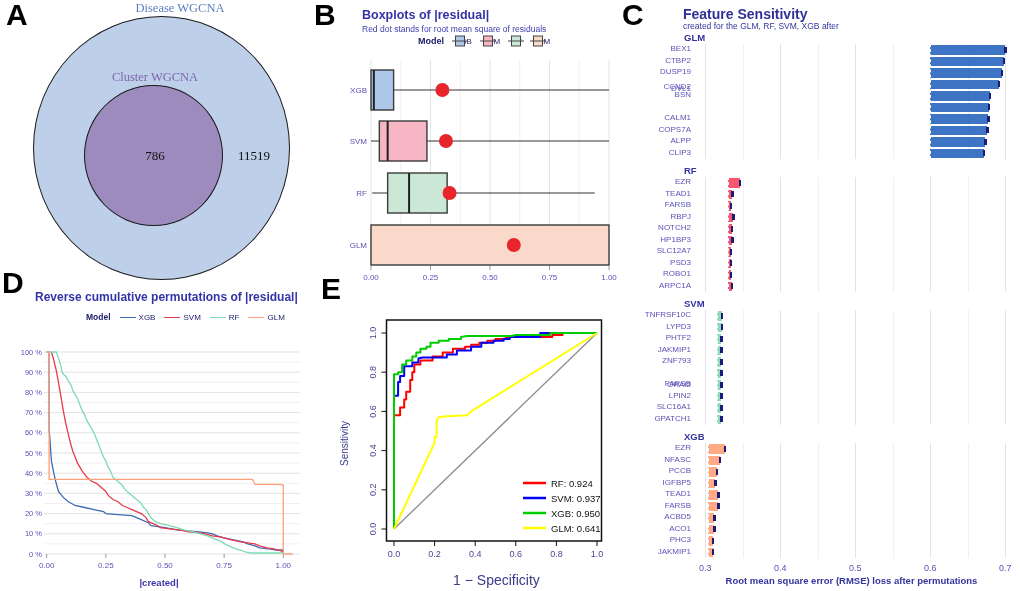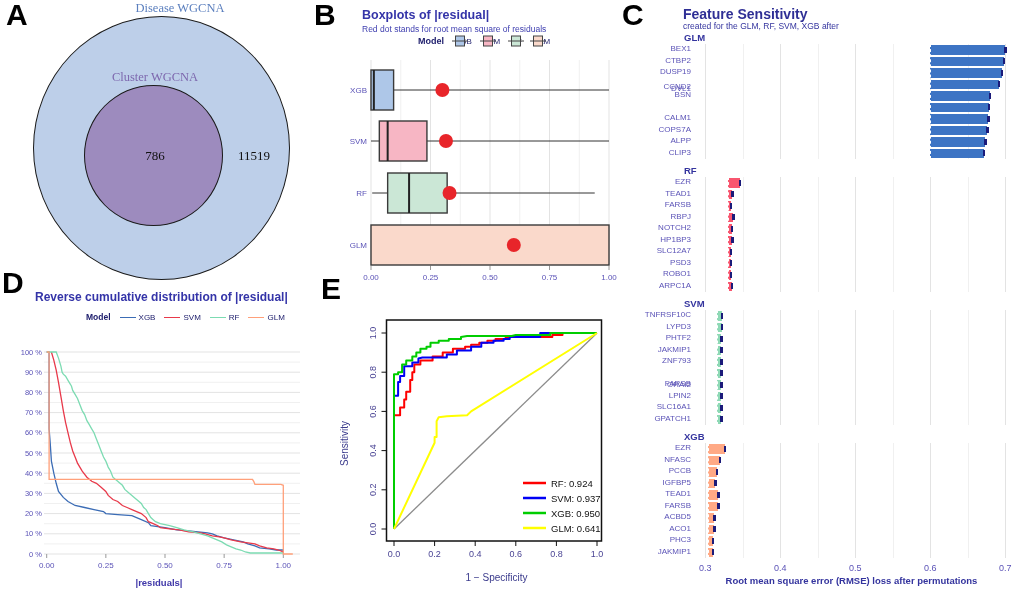--- a/index.html
+++ b/index.html
@@ -397,21 +397,21 @@
 <div id="c-xaxis" style="position:absolute;left:694px;top:563px;width:315px;height:11px;">
     <div class="axis-text" style="position: absolute; left: -0.75px; width: 24px; text-align: center; color: rgb(91, 83, 183); font-size: 9px;">0.3</div>
     <div class="axis-text" style="position: absolute; left: 74.25px; width: 24px; text-align: center; color: rgb(91, 83, 183); font-size: 9px;">0.4</div>
     <div class="axis-text" style="position: absolute; left: 149.25px; width: 24px; text-align: center; color: rgb(91, 83, 183); font-size: 9px;">0.5</div>
     <div class="axis-text" style="position: absolute; left: 224.25px; width: 24px; text-align: center; color: rgb(91, 83, 183); font-size: 9px;">0.6</div>
     <div class="axis-text" style="position: absolute; left: 299.25px; width: 24px; text-align: center; color: rgb(91, 83, 183); font-size: 9px;">0.7</div>
   </div>
 <div class="xlabel" style="left:694px;top:575px;width:315px;font-size:9.5px;">Root mean square error (RMSE) loss after permutations</div>
 
 <div class="panel-label" style="left:2px;top:268px;">D</div>
-<div class="chart-title" style="left:35px;top:290px;font-size:12px;">Reverse cumulative distribution of |residual|</div>
+<div class="chart-title" style="left:35px;top:290px;font-size:12px;">Reverse cumulative permutations of |residual|</div>
 <div class="legend-row" style="left:86px;top:312px;gap:9px;">
   <span class="legend-title" style="font-size:8.5px;">Model</span>
   <span id="d-legend-items" style="display:flex;gap:9px;align-items:center;">
       <div class="legend-item">
         <div style="width: 16px; height: 0px; border-top: 1.8px solid rgb(59, 108, 181);"></div>
         <div class="legend-label" style="font-size: 8px;">XGB</div>
       </div>
       <div class="legend-item">
         <div style="width: 16px; height: 0px; border-top: 1.8px solid rgb(232, 57, 74);"></div>
         <div class="legend-label" style="font-size: 8px;">SVM</div>
@@ -467,21 +467,21 @@
     <text x="157" y="238" text-anchor="middle" font-size="8" fill="#5B53B7">0.50</text>
     <line x1="216.14999999999998" x2="216.14999999999998" y1="224" y2="228" stroke="#999" stroke-width="1"></line>
     <text x="216.14999999999998" y="238" text-anchor="middle" font-size="8" fill="#5B53B7">0.75</text>
     <line x1="275.3" x2="275.3" y1="224" y2="228" stroke="#999" stroke-width="1"></line>
     <text x="275.3" y="238" text-anchor="middle" font-size="8" fill="#5B53B7">1.00</text>
     <polyline points="38.7,22.0 41.1,22.0 41.1,98.8 42.2,112.9 43.4,131.1 45.8,143.2 48.2,153.3 50.5,161.4 55.3,167.4 60.0,171.5 67.1,175.5 76.6,177.5 86.0,179.6 95.5,181.6 97.8,183.6 109.7,184.6 123.9,185.6 133.3,189.7 140.4,192.7 142.8,195.7 157.0,197.7 168.8,199.8 180.7,200.8 190.1,201.8 199.6,202.8 204.3,203.8 209.1,205.8 216.1,207.8 225.6,209.9 235.1,211.9 239.8,213.9 246.9,215.9 251.6,217.9 261.1,218.9 268.2,220.0 275.3,220.0 275.3,223.0" fill="none" stroke="#3B6CB5" stroke-width="1.3"></polyline>
     <polyline points="43.4,22.0 45.8,30.1 48.2,40.2 50.5,52.3 52.9,66.4 55.3,80.6 57.6,92.7 60.0,102.8 62.4,112.9 64.7,121.0 67.1,127.0 69.5,133.1 74.2,141.2 78.9,147.2 83.7,151.3 88.4,153.3 93.1,157.3 97.8,161.4 100.2,165.4 104.9,169.5 109.7,171.5 114.4,175.5 119.1,177.5 123.9,179.6 128.6,181.6 133.3,183.6 138.1,187.6 140.4,191.7 145.2,193.7 149.9,195.7 152.3,197.7 161.7,198.8 171.2,199.8 180.7,201.8 192.5,202.8 197.2,203.8 204.3,205.8 211.4,206.8 216.1,207.8 223.2,209.9 232.7,211.9 239.8,212.9 246.9,213.9 251.6,215.9 258.7,217.9 265.8,218.9 270.6,220.0 275.3,222.0 275.3,223.0" fill="none" stroke="#E8394A" stroke-width="1.3"></polyline>
     <polyline points="38.7,22.0 48.2,22.0 50.5,28.1 52.9,36.1 54.1,42.2 55.3,44.2 57.6,46.2 60.0,50.3 62.4,54.3 63.5,56.3 64.7,60.4 67.1,64.4 69.5,68.5 71.8,74.5 74.2,80.6 76.6,84.6 78.9,90.7 81.3,94.7 83.7,98.8 86.0,102.8 88.4,108.9 90.8,114.9 93.1,121.0 95.5,127.0 97.8,131.1 100.2,137.1 102.6,141.2 104.9,147.2 107.3,149.3 109.7,151.3 112.0,153.3 114.4,155.3 116.8,159.4 121.5,163.4 123.9,165.4 126.2,167.4 131.0,171.5 133.3,173.5 135.7,177.5 138.1,179.6 140.4,183.6 142.8,187.6 145.2,189.7 147.5,191.7 152.3,193.7 161.7,195.7 168.8,197.7 175.9,199.8 180.7,200.8 185.4,201.8 192.5,203.8 199.6,205.8 204.3,207.8 209.1,209.9 213.8,211.9 218.5,214.9 223.2,216.9 228.0,218.9 232.7,220.0 237.4,222.0 242.2,223.0 275.3,223.0" fill="none" stroke="#7CDBB2" stroke-width="1.3"></polyline>
     <polyline points="38.7,22.0 41.1,22.0 41.1,149.3 244.5,149.3 245.7,151.3 246.9,154.3 272.9,154.3 275.3,155.3 275.3,224.0 284.8,224.0" fill="none" stroke="#FFA07A" stroke-width="1.3"></polyline>
   </svg>
-<div class="xlabel" style="left:40px;top:577px;width:238px;font-size:9.5px;color:#3F37A8;">|residuals|</div>
+<div class="xlabel" style="left:40px;top:577px;width:238px;font-size:9.5px;color:#3F37A8;">|created|</div>
 
 <div class="panel-label" style="left:321px;top:274px;">E</div>
 <svg id="e-plot" width="292" height="295" style="left:330px;top:296px;">
     <rect x="56.5" y="24" width="215" height="221" fill="none" stroke="#111" stroke-width="1.5"></rect>
     <line x1="64" x2="64" y1="245" y2="250" stroke="#111" stroke-width="1"></line>
     <text x="64" y="261" text-anchor="middle" font-size="9" fill="#4A4494">0.0</text>
     <line x1="104.6" x2="104.6" y1="245" y2="250" stroke="#111" stroke-width="1"></line>
     <text x="104.6" y="261" text-anchor="middle" font-size="9" fill="#4A4494">0.2</text>
     <line x1="145.2" x2="145.2" y1="245" y2="250" stroke="#111" stroke-width="1"></line>
     <text x="145.2" y="261" text-anchor="middle" font-size="9" fill="#4A4494">0.4</text>
@@ -510,16 +510,16 @@
     <polyline points="64.0,233.0 104.6,146.8 104.6,140.9 106.6,140.9 106.6,125.2 108.7,121.3 116.8,120.3 137.1,119.3 141.1,115.4 267.0,37.0" fill="none" stroke="#FFFF00" stroke-width="2" stroke-linejoin="round"></polyline>
     <line x1="193" x2="216" y1="187" y2="187" stroke="#FE0000" stroke-width="2.5"></line>
     <text x="221" y="190.5" font-size="9.5" fill="#111">RF: 0.924</text>
     <line x1="193" x2="216" y1="202" y2="202" stroke="#0000F5" stroke-width="2.5"></line>
     <text x="221" y="205.5" font-size="9.5" fill="#111">SVM: 0.937</text>
     <line x1="193" x2="216" y1="217" y2="217" stroke="#00CD00" stroke-width="2.5"></line>
     <text x="221" y="220.5" font-size="9.5" fill="#111">XGB: 0.950</text>
     <line x1="193" x2="216" y1="232" y2="232" stroke="#FFFF00" stroke-width="2.5"></line>
     <text x="221" y="235.5" font-size="9.5" fill="#111">GLM: 0.641</text>
   </svg>
-<div class="xlabel" style="left:394px;top:572px;width:205px;font-size:10px;font-weight:normal;color:#3A3A8C;">1 − Specificity</div>
+<div class="xlabel" style="left:394px;top:572px;width:205px;font-size:14px;font-weight:normal;color:#3A3A8C;">1 − Specificity</div>
 <div style="position:absolute;left:336px;top:390px;width:14px;height:110px;">
   <div style="transform:rotate(-90deg);transform-origin:center;position:absolute;top:48px;left:-42px;width:100px;text-align:center;font-size:10px;color:#3A3A8C;">Sensitivity</div>
 </div>
 
 </body></html>

